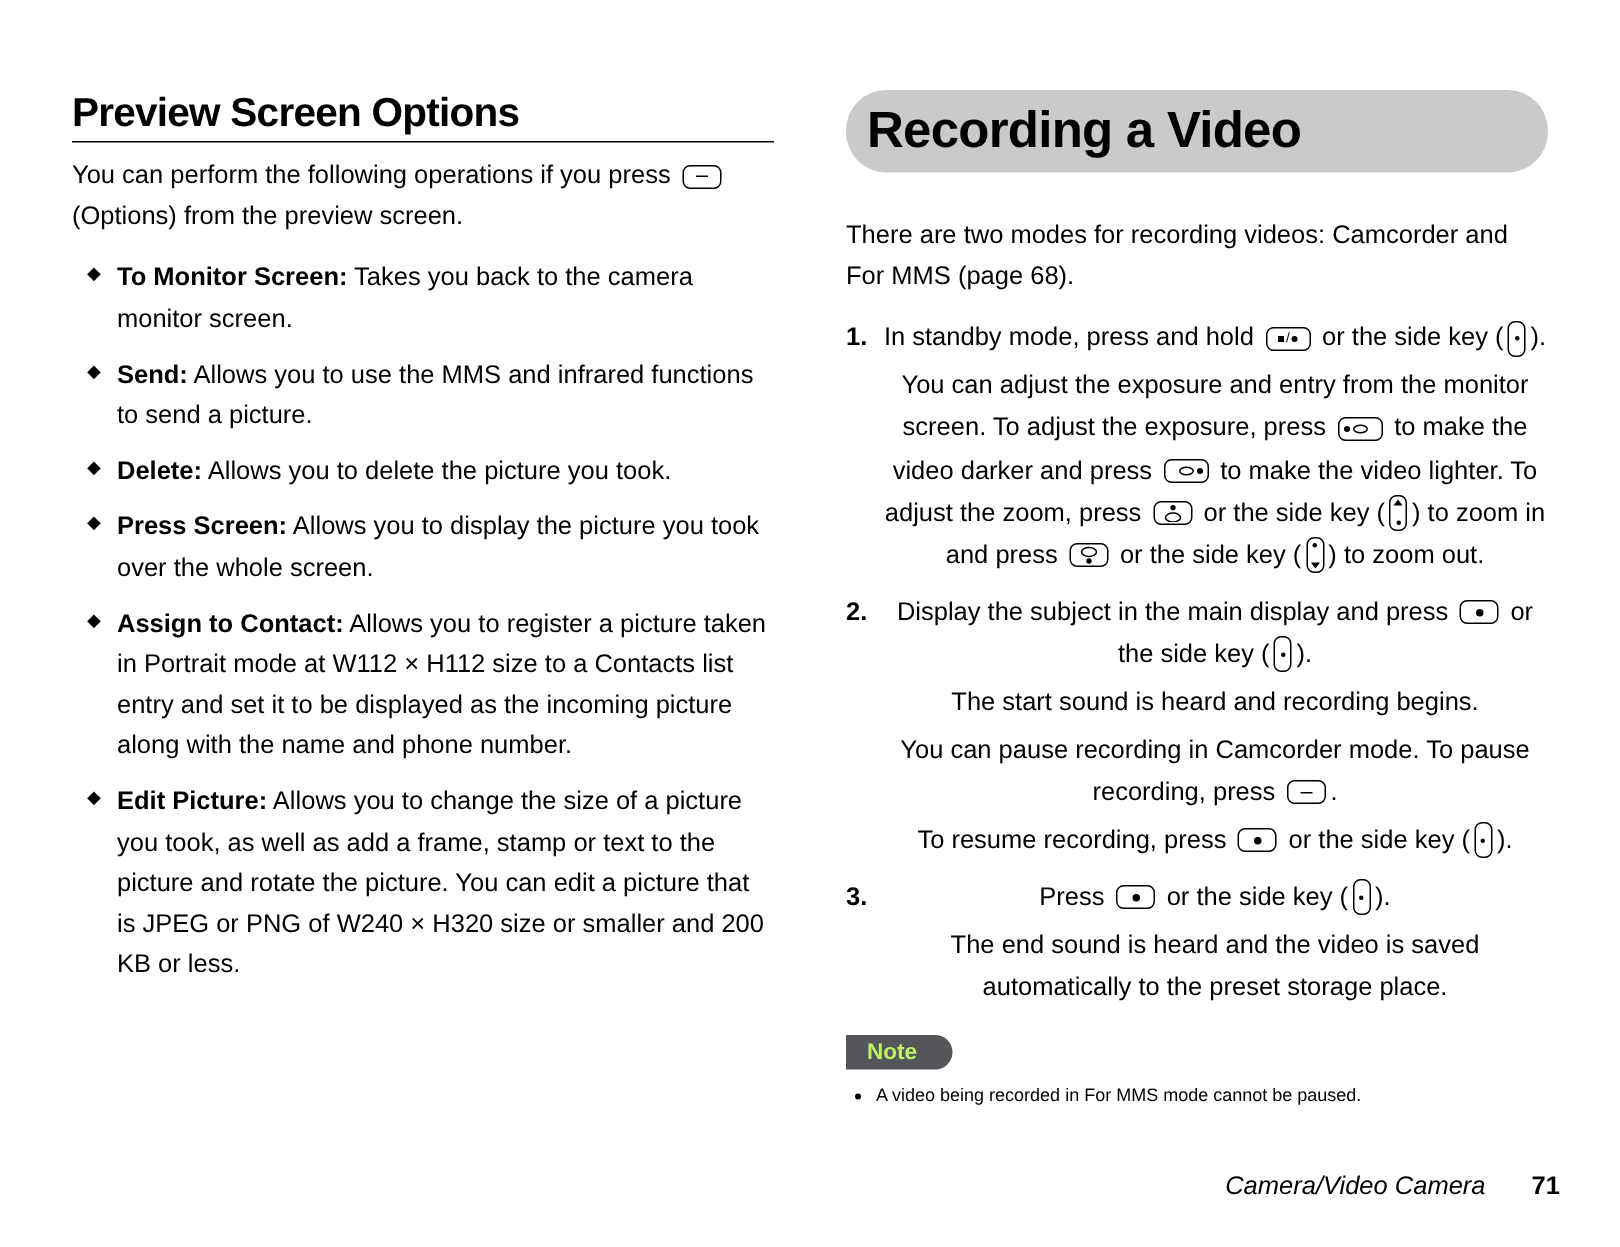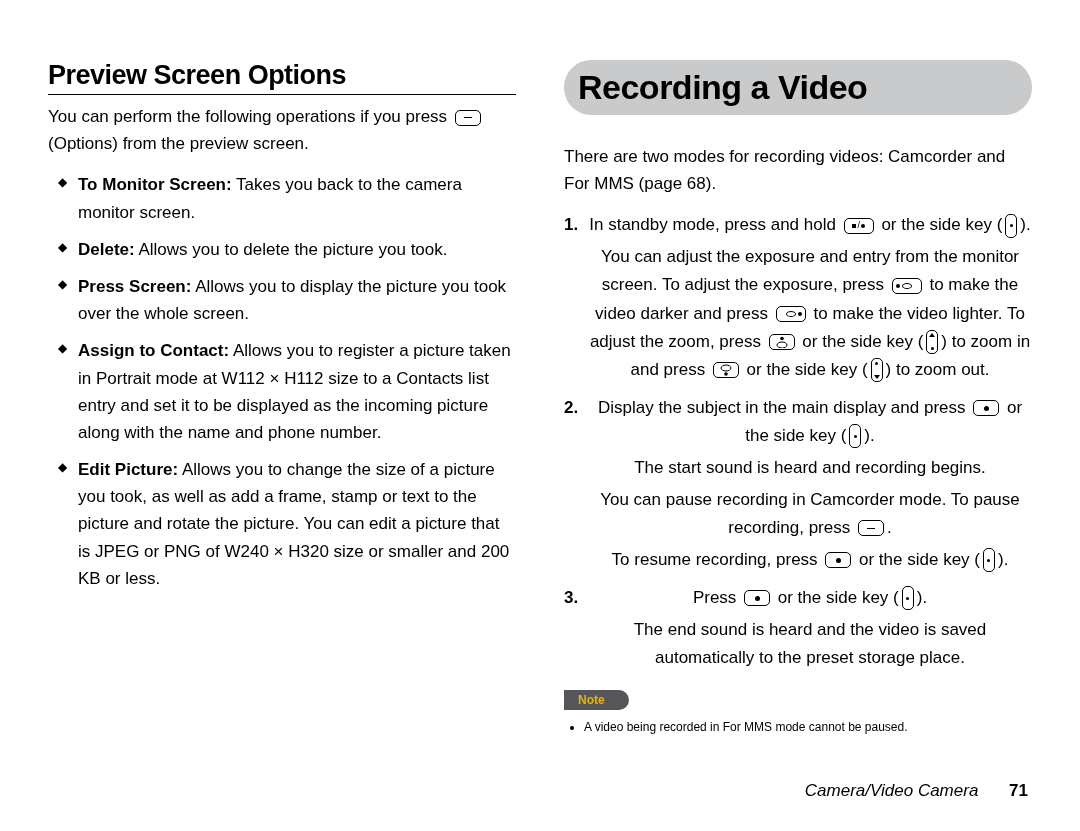--- a/index.html
+++ b/index.html
@@ -90,43 +90,43 @@
     position: absolute;
     left: -24px;
     top: 0;
     font-weight: 700;
     font-size: 17px;
   }
   .bold { font-weight: 700; margin-top: 48px; }
   .note-pill {
     display: inline-block;
     background: #55565a;
-    color: #eab308;
-    font-weight: 700;
-    font-size: 12px;
+    color: #bef264;
+    font-weight: 700;
+    font-size: 15px;
     padding: 3px 24px 3px 14px;
     border-radius: 0 16px 16px 0;
     margin: 8px 0 6px 0;
     font-stretch: condensed;
   }
   ul.bullets {
     list-style: disc;
     padding: 0 0 0 20px;
     margin: 2px 0 0 0;
   }
   ul.bullets li {
     font-size: 12px;
     line-height: 1.55;
     font-weight: 300;
     font-stretch: condensed;
   }
   .footer {
     position: absolute;
     bottom: 30px;
-    right: 52px;
+    right: 40px;
     font-size: 17px;
     font-weight: 300;
     font-stretch: condensed;
   }
   .footer .sec { font-style: italic; }
   .footer .pn { font-weight: 700; margin-left: 26px; font-style: normal; }
   
   .key {
     display: inline-flex;
     vertical-align: middle;
@@ -170,20 +170,21 @@
 
   <div class="col col-left">
     <h2 class="section-title">Preview Screen Options</h2>
     <p class="body-text">
       <span>You can perform the following operations if you press </span><span class="key soft">
           <span class="dash"></span>
         </span><span> (Options) from the preview screen.</span>
     </p>
     <ul class="diamond">
       <li><span class="bold">To Monitor Screen:</span><span> Takes you back to the camera monitor screen.</span></li>
+      <li><span class="bold">Send:</span><span> Allows you to use the MMS and infrared functions to send a picture.</span></li>
       <li><span class="bold">Delete:</span><span> Allows you to delete the picture you took.</span></li>
       <li><span class="bold">Press Screen:</span><span> Allows you to display the picture you took over the whole screen.</span></li>
       <li><span class="bold">Assign to Contact:</span><span> Allows you to register a picture taken in Portrait mode at W112 × H112 size to a Contacts list entry and set it to be displayed as the incoming picture along with the name and phone number.</span></li>
       <li><span class="bold">Edit Picture:</span><span> Allows you to change the size of a picture you took, as well as add a frame, stamp or text to the picture and rotate the picture. You can edit a picture that is JPEG or PNG of W240 × H320 size or smaller and 200 KB or less.</span></li>
     </ul>
   </div>
 
   <div class="col col-right">
     <h1 class="section-title-block">Recording a Video</h1>
 

